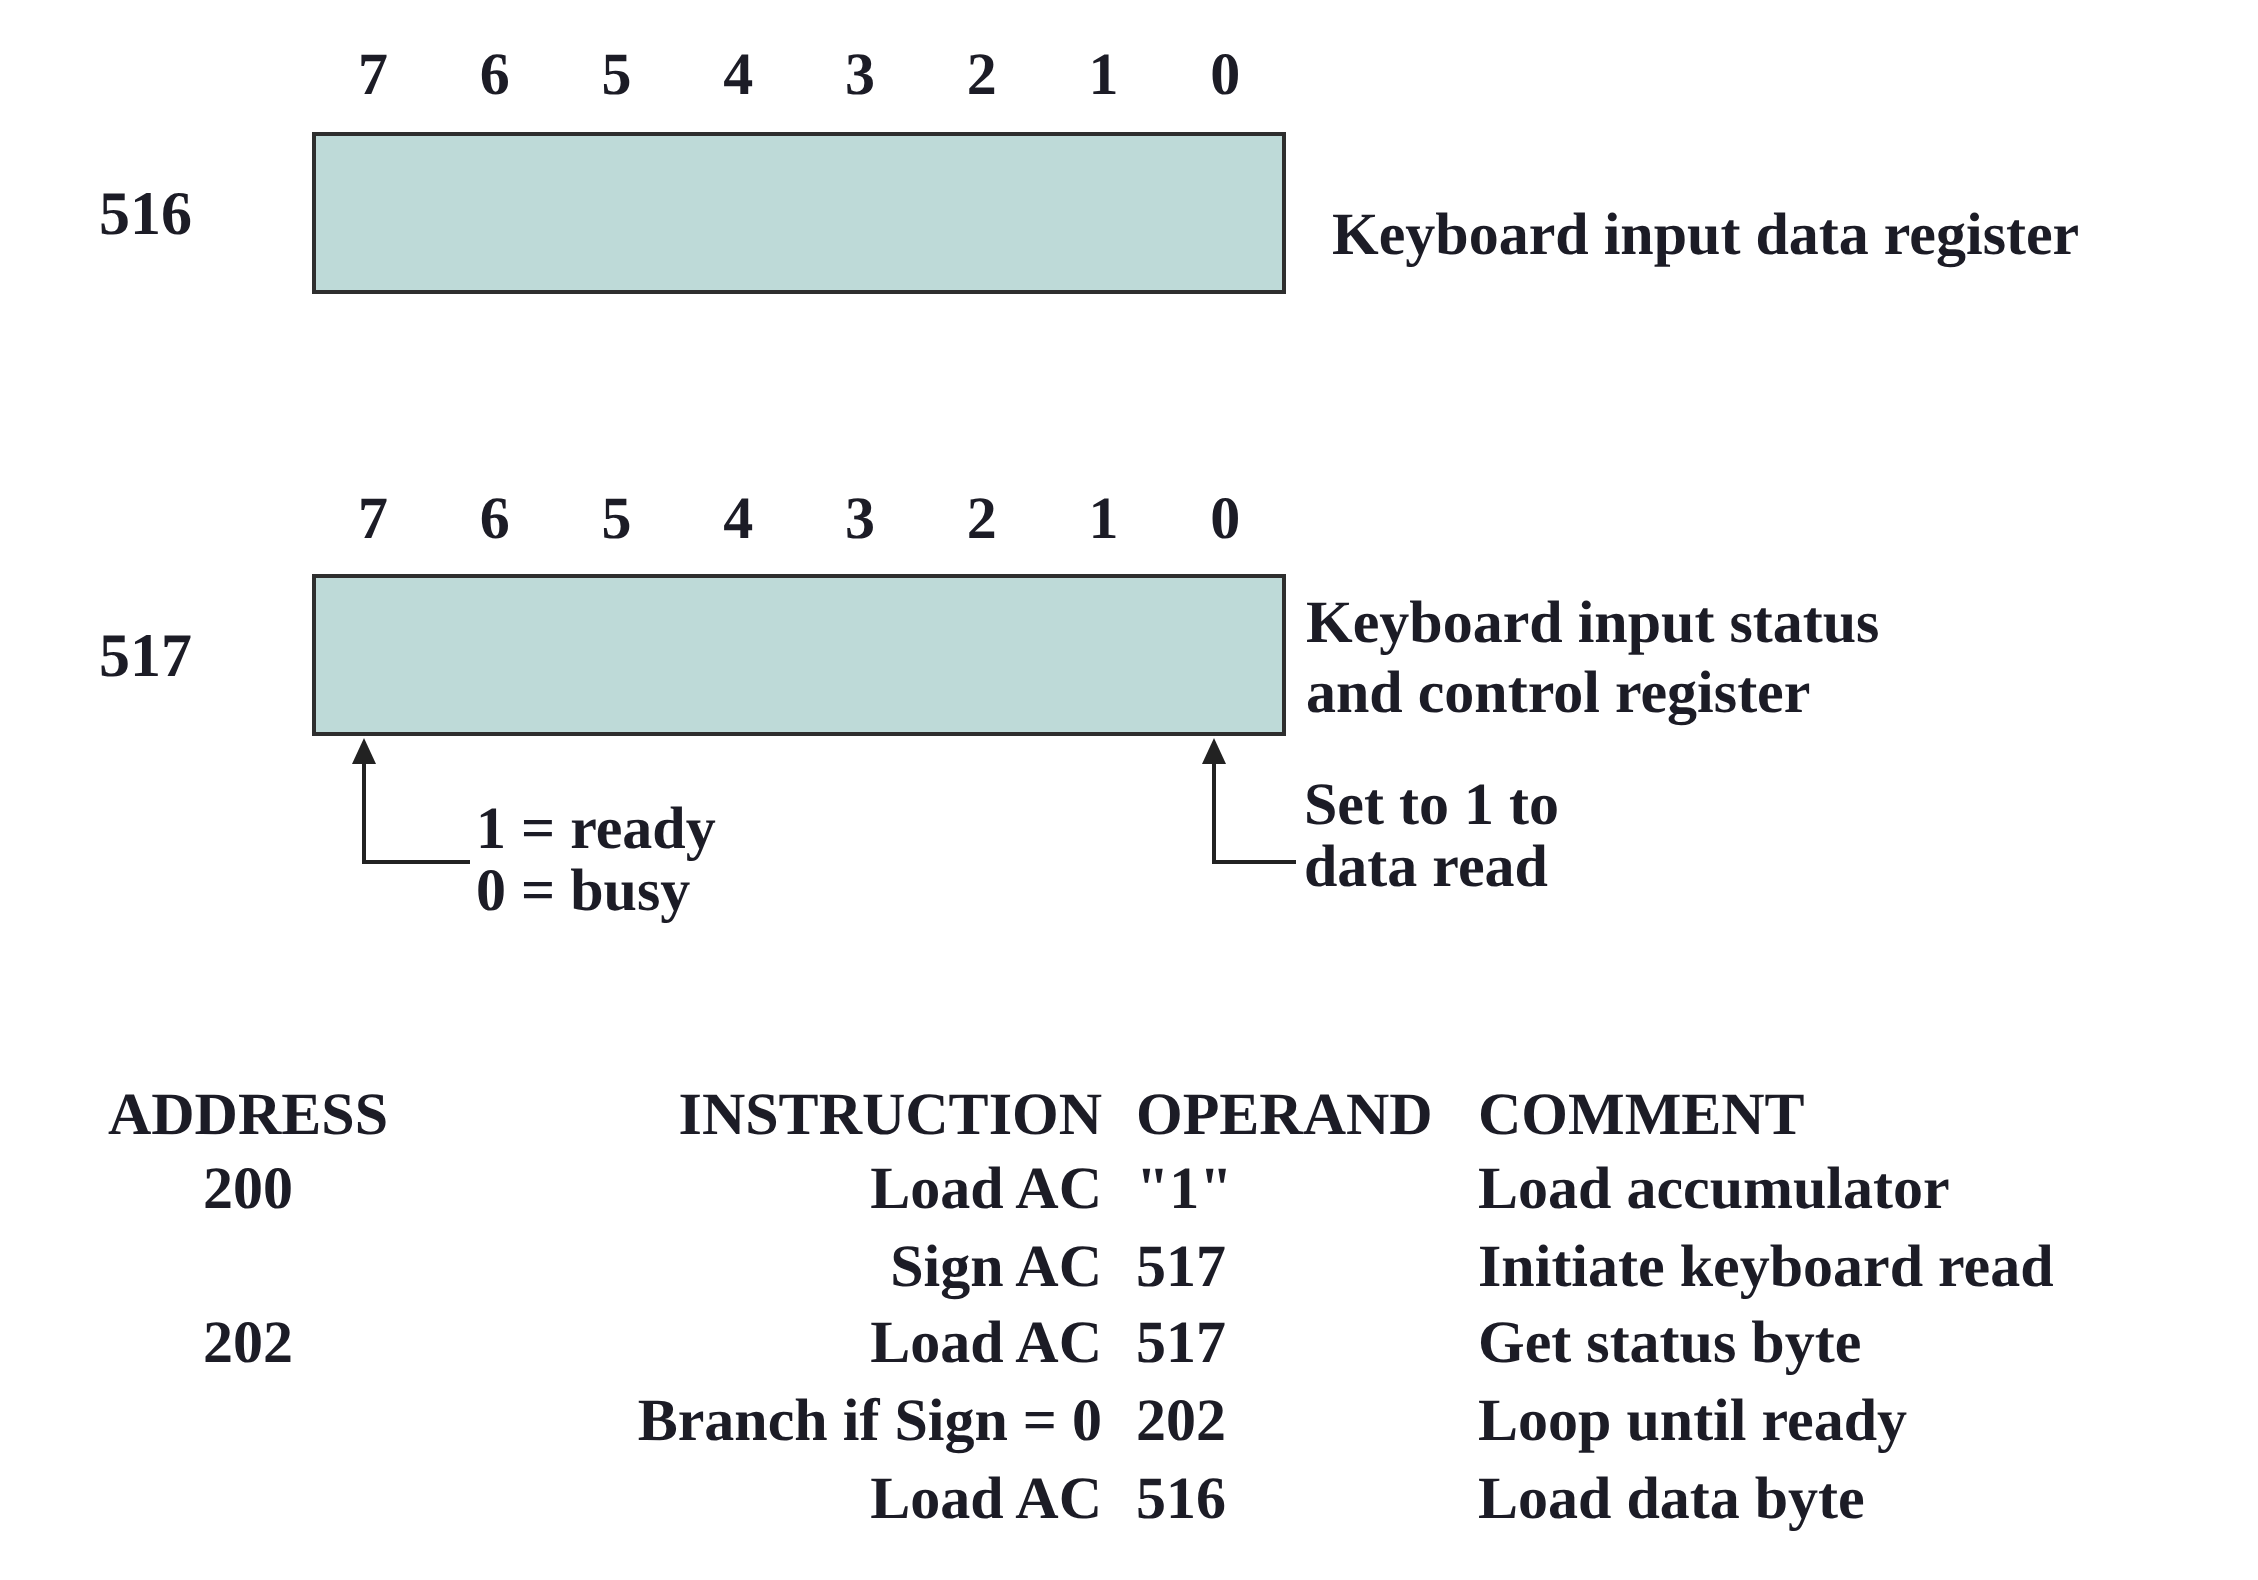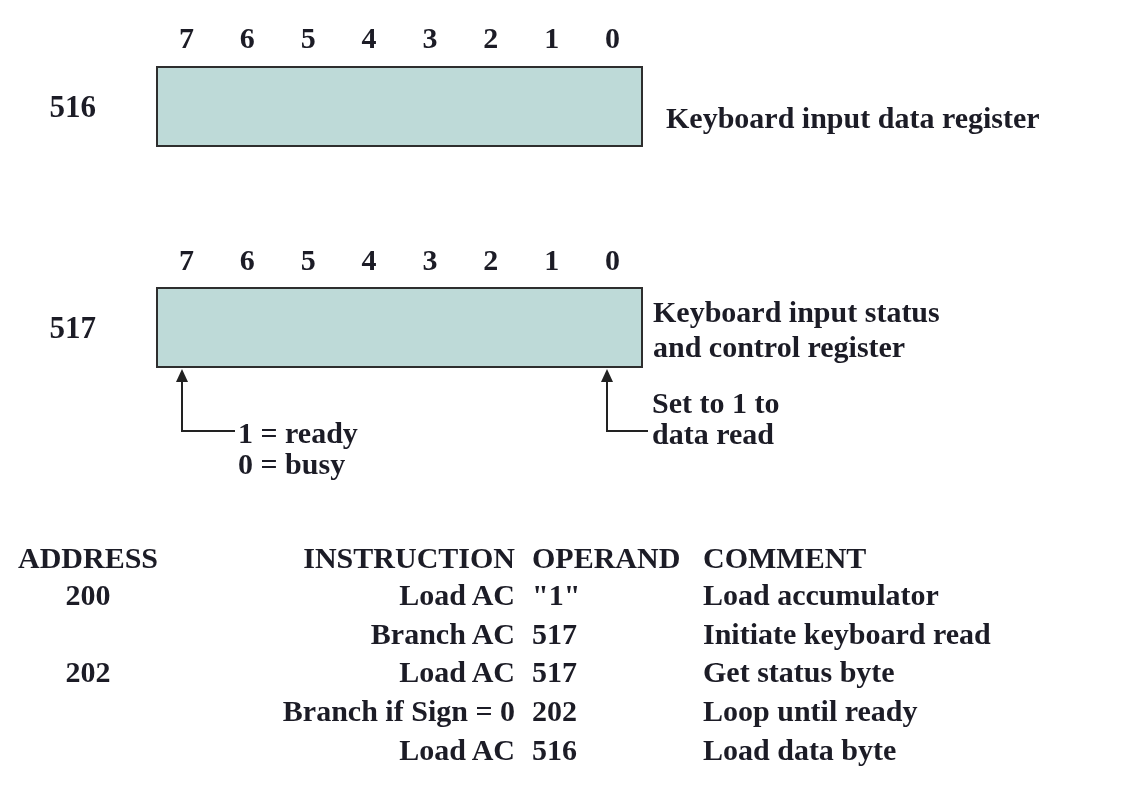--- a/index.html
+++ b/index.html
@@ -51,27 +51,27 @@
   .ah-right{left:601px;top:369px;}
   .elbow{
     position:absolute;
     border-left:2.5px solid var(--line-color);
     border-bottom:2.5px solid var(--line-color);
     box-sizing:border-box;
   }
   .elbow-left{left:181px;top:380px;width:54px;height:52px;}
   .elbow-right{left:606px;top:380px;width:42px;height:52px;}
   .note{position:absolute;font-size:30px;line-height:31px;}
-  .note-left{left:238px;top:417px;font-family:Liberation Serif, serif;}
+  .note-left{left:238px;top:399px;font-family:Liberation Serif, serif;}
   .note-right{left:652px;top:387px;}
   
   .tbl-header{position:absolute;left:0;top:544px;width:1129px;height:30px;font-size:30px;line-height:28px;}
   .tbl-rows{position:absolute;left:0;top:576px;width:1129px;}
   .tbl-row{position:relative;height:38.7px;font-size:30px;line-height:38.7px;}
-  .cell{position:absolute;top:0;white-space:nowrap;}
+  .cell{position:absolute;top:0;white-space:nowrap;margin-left:36px;}
   .cell-address{left:15px;width:146px;text-align:center;}
   .cell-instruction{left:235px;width:280px;text-align:right;}
   .cell-operand{left:532px;width:158px;}
   .cell-comment{left:703px;width:420px;text-align:left;}
 </style>
 </head>
 <body>
 
 <div class="canvas">
 
@@ -135,21 +135,21 @@
 
       <div class="tbl-row">
         <span class="cell cell-address">200</span>
         <span class="cell cell-instruction">Load AC</span>
         <span class="cell cell-operand">"1"</span>
         <span class="cell cell-comment">Load accumulator</span>
       </div>
 
       <div class="tbl-row">
         <span class="cell cell-address"></span>
-        <span class="cell cell-instruction">Branch AC</span>
+        <span class="cell cell-instruction">Sign AC</span>
         <span class="cell cell-operand">517</span>
         <span class="cell cell-comment">Initiate keyboard read</span>
       </div>
 
       <div class="tbl-row">
         <span class="cell cell-address">202</span>
         <span class="cell cell-instruction">Load AC</span>
         <span class="cell cell-operand">517</span>
         <span class="cell cell-comment">Get status byte</span>
       </div>

